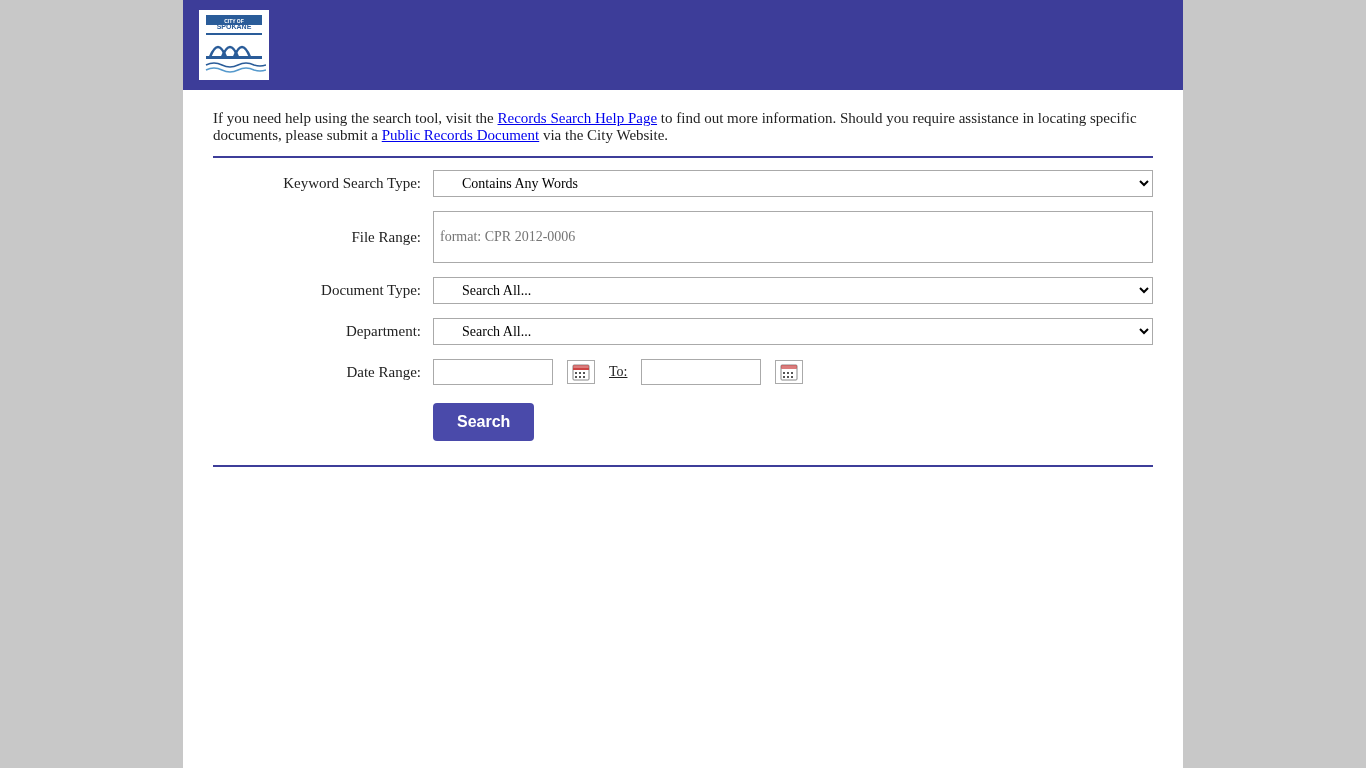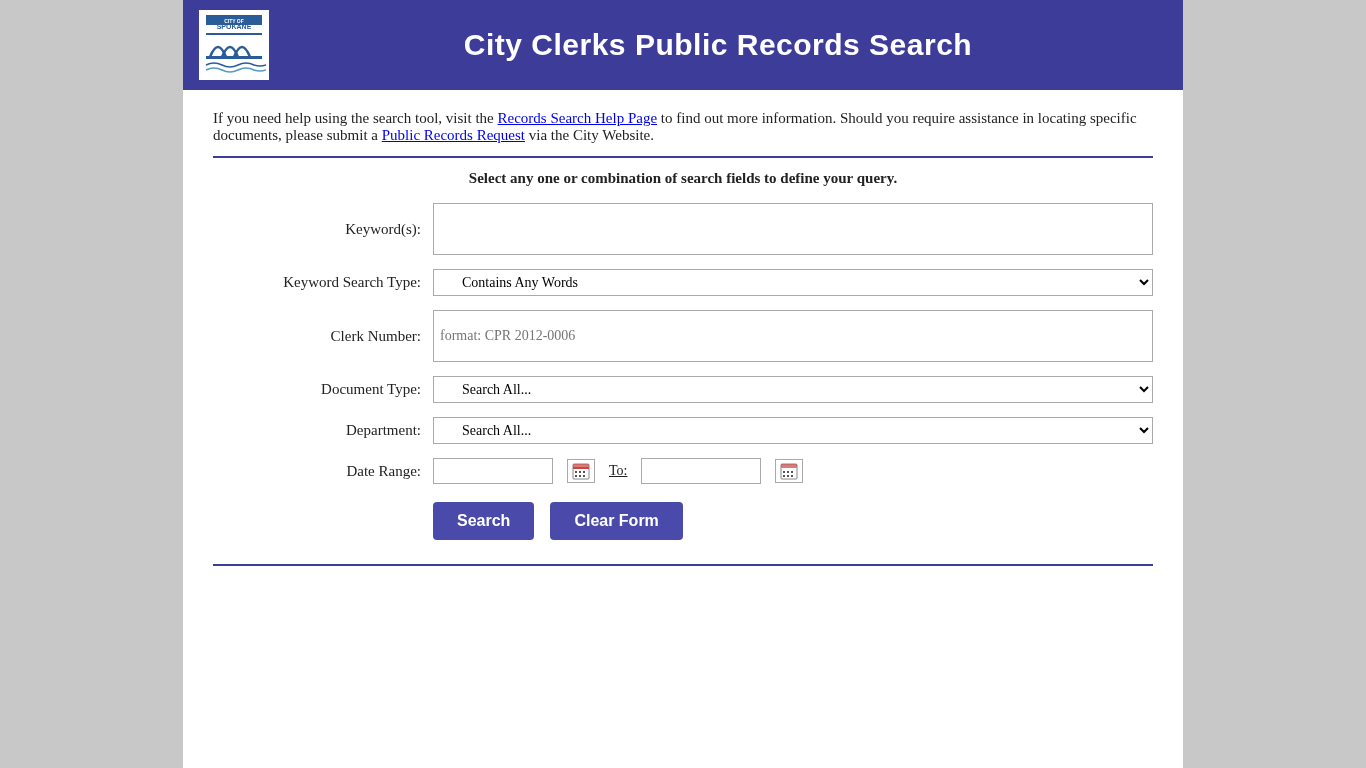--- a/index.html
+++ b/index.html
@@ -124,21 +124,21 @@
     }
     .to-label {
       font-size: 14px;
     }
     
     .btn-row {
       display: flex;
       align-items: center;
       margin-top: 18px;
       padding-left: 220px;
-      gap: 16px;
+      gap: 8px;
     }
     .btn-search {
       background-color: #4a4aaa;
       color: #fff;
       border: none;
       padding: 10px 24px;
       font-size: 16px;
       font-family: Arial, sans-serif;
       font-weight: bold;
       cursor: pointer;
@@ -188,58 +188,50 @@
         <path d="M8 44 Q16 24 24 44" fill="none" stroke="#2a5c99" stroke-width="2.5"></path>
         <path d="M20 44 Q28 24 36 44" fill="none" stroke="#2a5c99" stroke-width="2.5"></path>
         <path d="M32 44 Q40 24 48 44" fill="none" stroke="#2a5c99" stroke-width="2.5"></path>
 
         <rect x="4" y="43" width="56" height="3" fill="#2a5c99"></rect>
 
         <path d="M4 52 Q12 48 20 52 Q28 56 36 52 Q44 48 52 52 Q58 54 64 52" fill="none" stroke="#2a5c99" stroke-width="1.5"></path>
         <path d="M4 57 Q12 53 20 57 Q28 61 36 57 Q44 53 52 57 Q58 59 64 57" fill="none" stroke="#5599cc" stroke-width="1.5"></path>
       </svg>
     </div>
-    <div id="header-title">City Clerks Public Records Search</div>
   </div>
 
   <div id="content">
 
 
     <div id="intro-text2">
       <p>
-        <span>If you need help using the search tool, visit the </span><a href="#">Records Search Help Page</a><span> to find out more information. Should you require assistance in locating specific documents, please submit a </span><a href="#">Public Records Request</a><span> via the City Website.</span>
+        <span>If you need help using the search tool, visit the </span><a href="#">Records Search Help Page</a><span> to find out more information. Should you require assistance in locating specific documents, please submit a </span><a href="#">Public Records Document</a><span> via the City Website.</span>
       </p>
     </div>
 
     <hr id="divider-top">
 
-    <div id="query-heading">Select any one or combination of search fields to define your query.</div>
 
     <form id="search-form">
 
-      <div class="form-row">
-        <label class="form-label">Keyword(s):</label>
-        <div class="form-input-area">
-          <input type="text" class="text-input" value="" style="">
-        </div>
-      </div>
 
       <div class="form-row">
         <label class="form-label">Keyword Search Type:</label>
         <div class="form-input-area">
           <select class="select-input">
             <option>Contains Any Words</option>
             <option>Contains All Words</option>
             <option>Contains Exact Phrase</option>
           </select>
         </div>
       </div>
 
       <div class="form-row">
-        <label class="form-label">Clerk Number:</label>
+        <label class="form-label">File Range:</label>
         <div class="form-input-area">
           <input type="text" class="text-input" placeholder="format: CPR 2012-0006" value="" style="">
         </div>
       </div>
 
       <div class="form-row">
         <label class="form-label">Document Type:</label>
         <div class="form-input-area">
           <select class="select-input">
             <option>Search All...</option>
@@ -300,21 +292,20 @@
               <rect x="3" y="13" width="2" height="2" fill="#555"></rect>
               <rect x="7" y="13" width="2" height="2" fill="#555"></rect>
               <rect x="11" y="13" width="2" height="2" fill="#555"></rect>
             </svg>
           </button>
         </div>
       </div>
 
       <div class="btn-row">
         <button type="submit" class="btn-search">Search</button>
-        <button type="button" class="btn-clear">Clear Form</button>
       </div>
 
     </form>
 
     <hr id="divider-bottom">
 
   </div>
 </div>
 
 </body></html>

